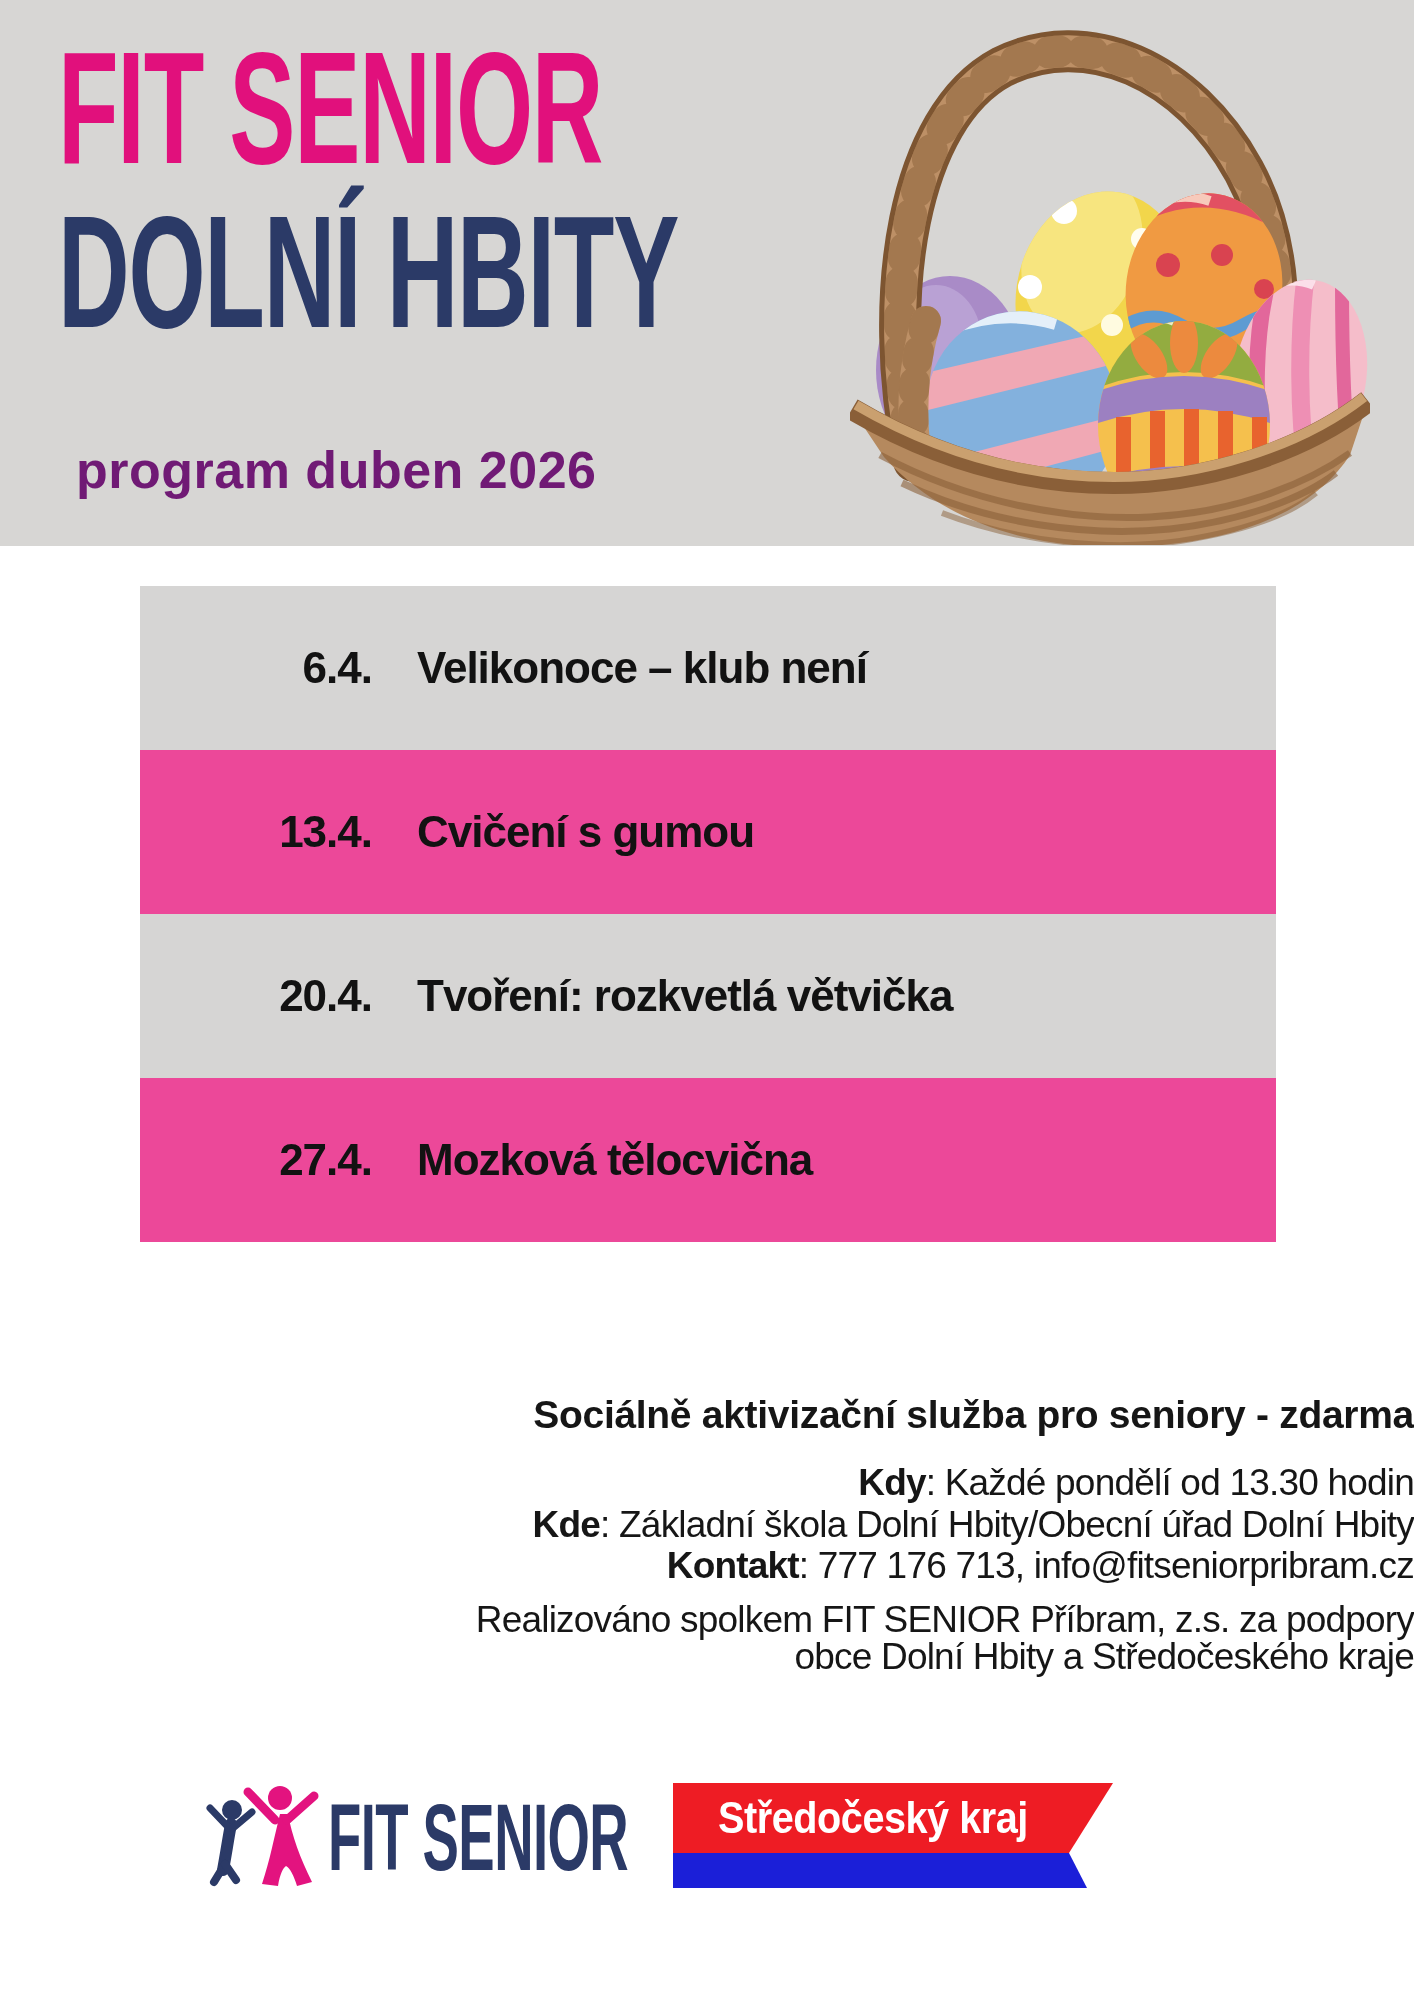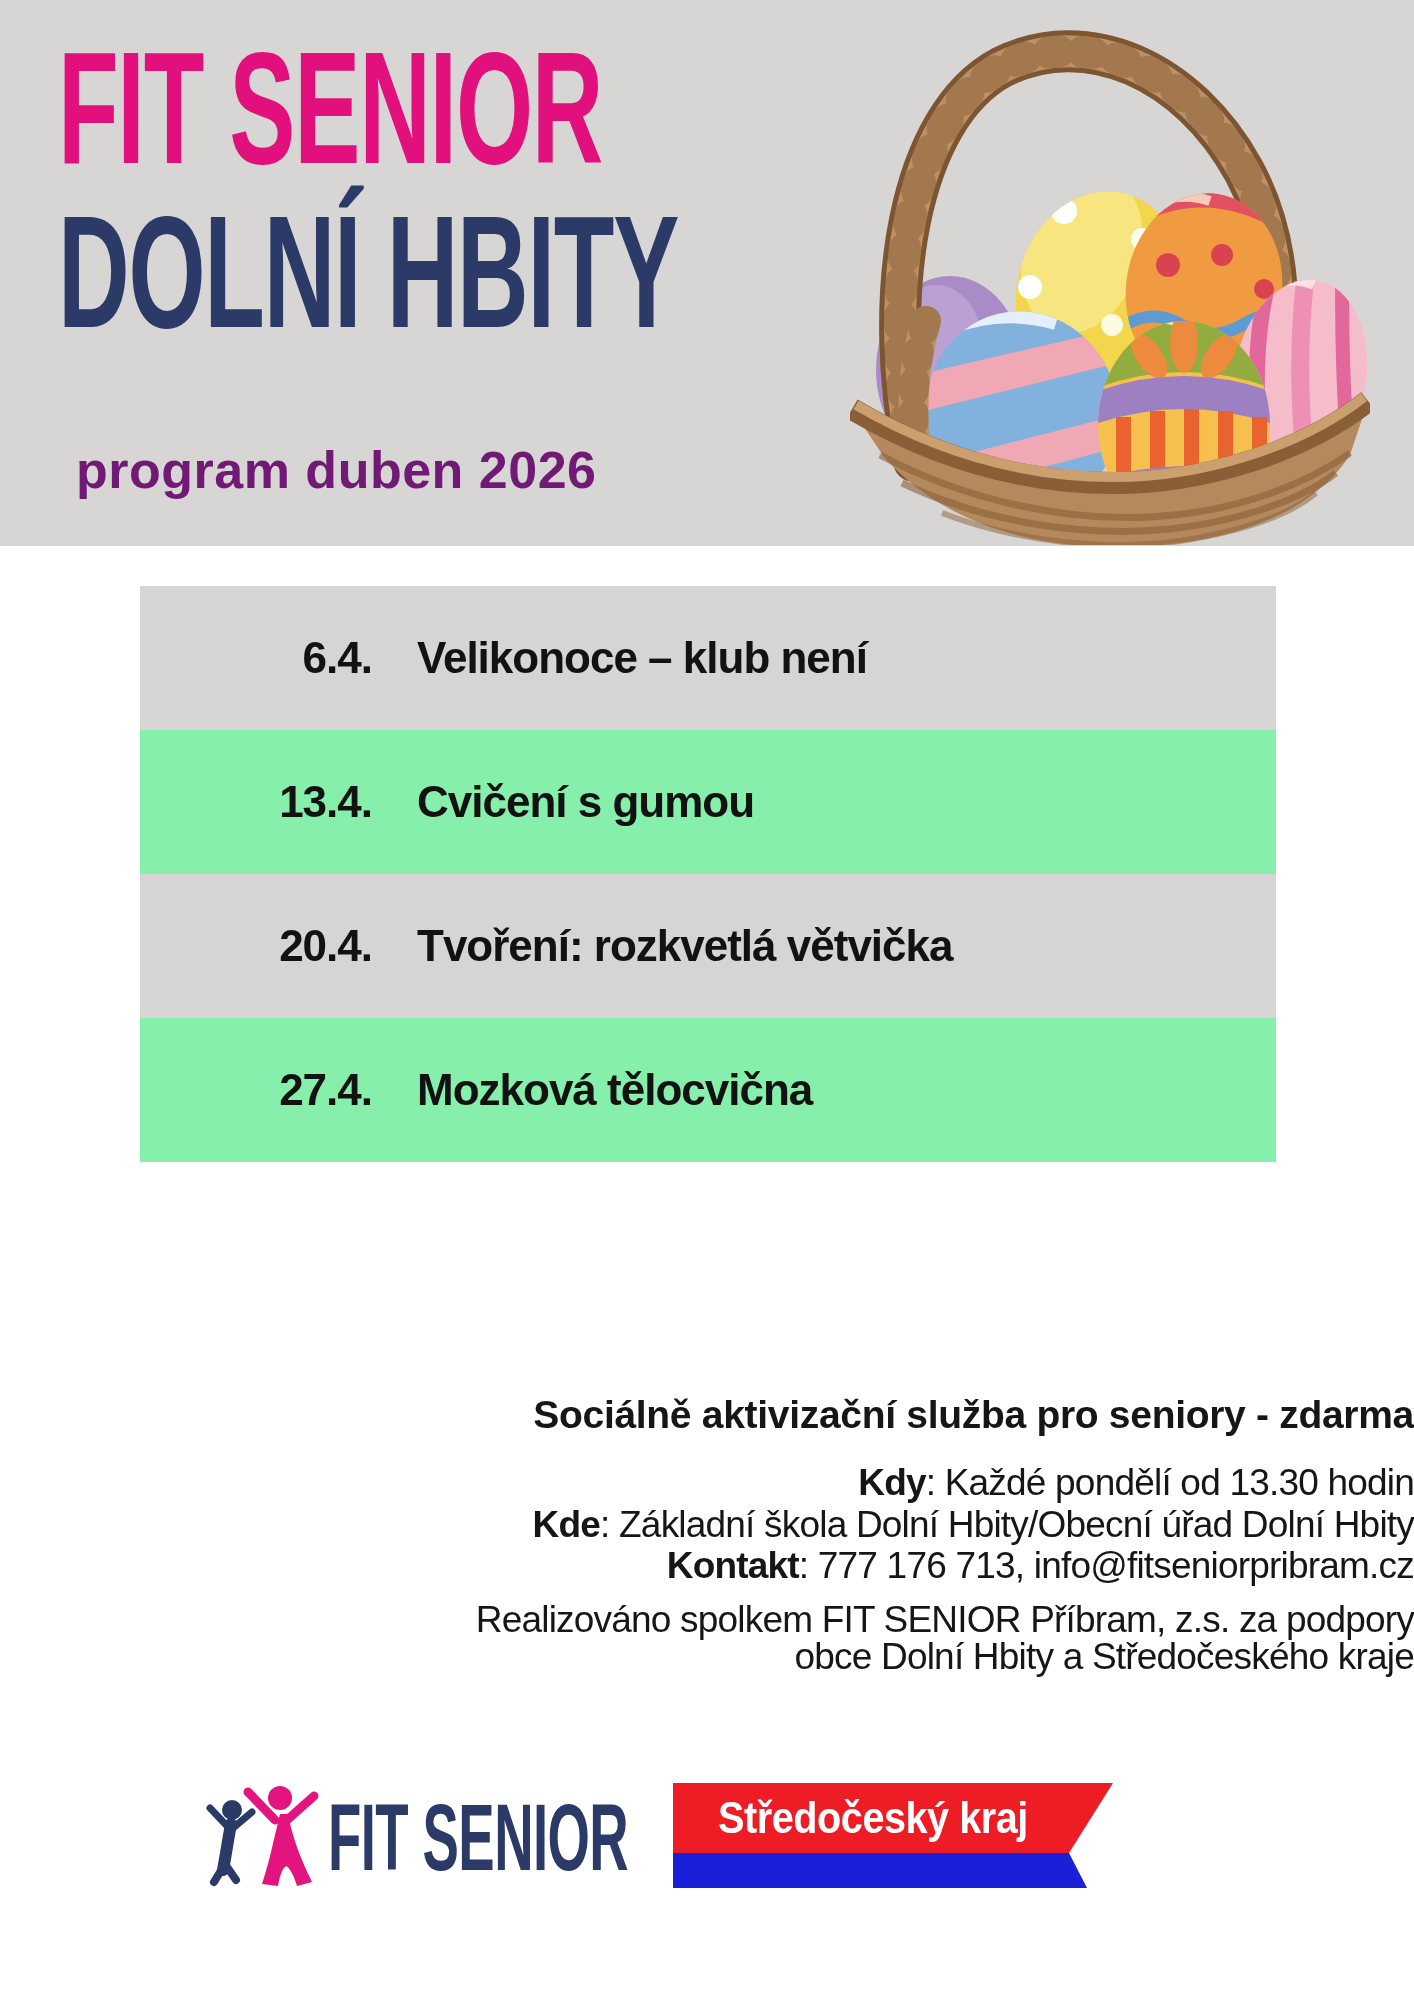--- a/index.html
+++ b/index.html
@@ -23,25 +23,25 @@
   .title-navy { top:192px; font-size:160px; color:#2b3a67; }
   .subtitle {
     position:absolute; left:76px; top:444px; line-height:1;
     font-size:52px; font-weight:700; color:#701a75; letter-spacing:.5px;
   }
   .basket { position:absolute; left:850px; top:25px; width:520px; height:520px; }
 
   
   .rows { position:absolute; left:140px; top:586px; width:1136px; }
   .row {
-    position:relative; width:1136px; height:144px;
+    position:relative; width:1136px; height:164px;
     display:flex; align-items:center;padding-left:28px;
   }
   .row.dark  { background:#d6d5d4; }
-  .row.light { background:#86efac; }
+  .row.light { background:#ec4899; }
   .row .date {
     position:absolute; left:0; width:232px; text-align:right;
     font-size:44px; font-weight:700; color:#121212; letter-spacing:-1px;
   }
   .row .event {
     position:absolute; left:277px; right:20px;
     font-size:44px; font-weight:700; color:#121212; letter-spacing:-1px;
   }
 
   

